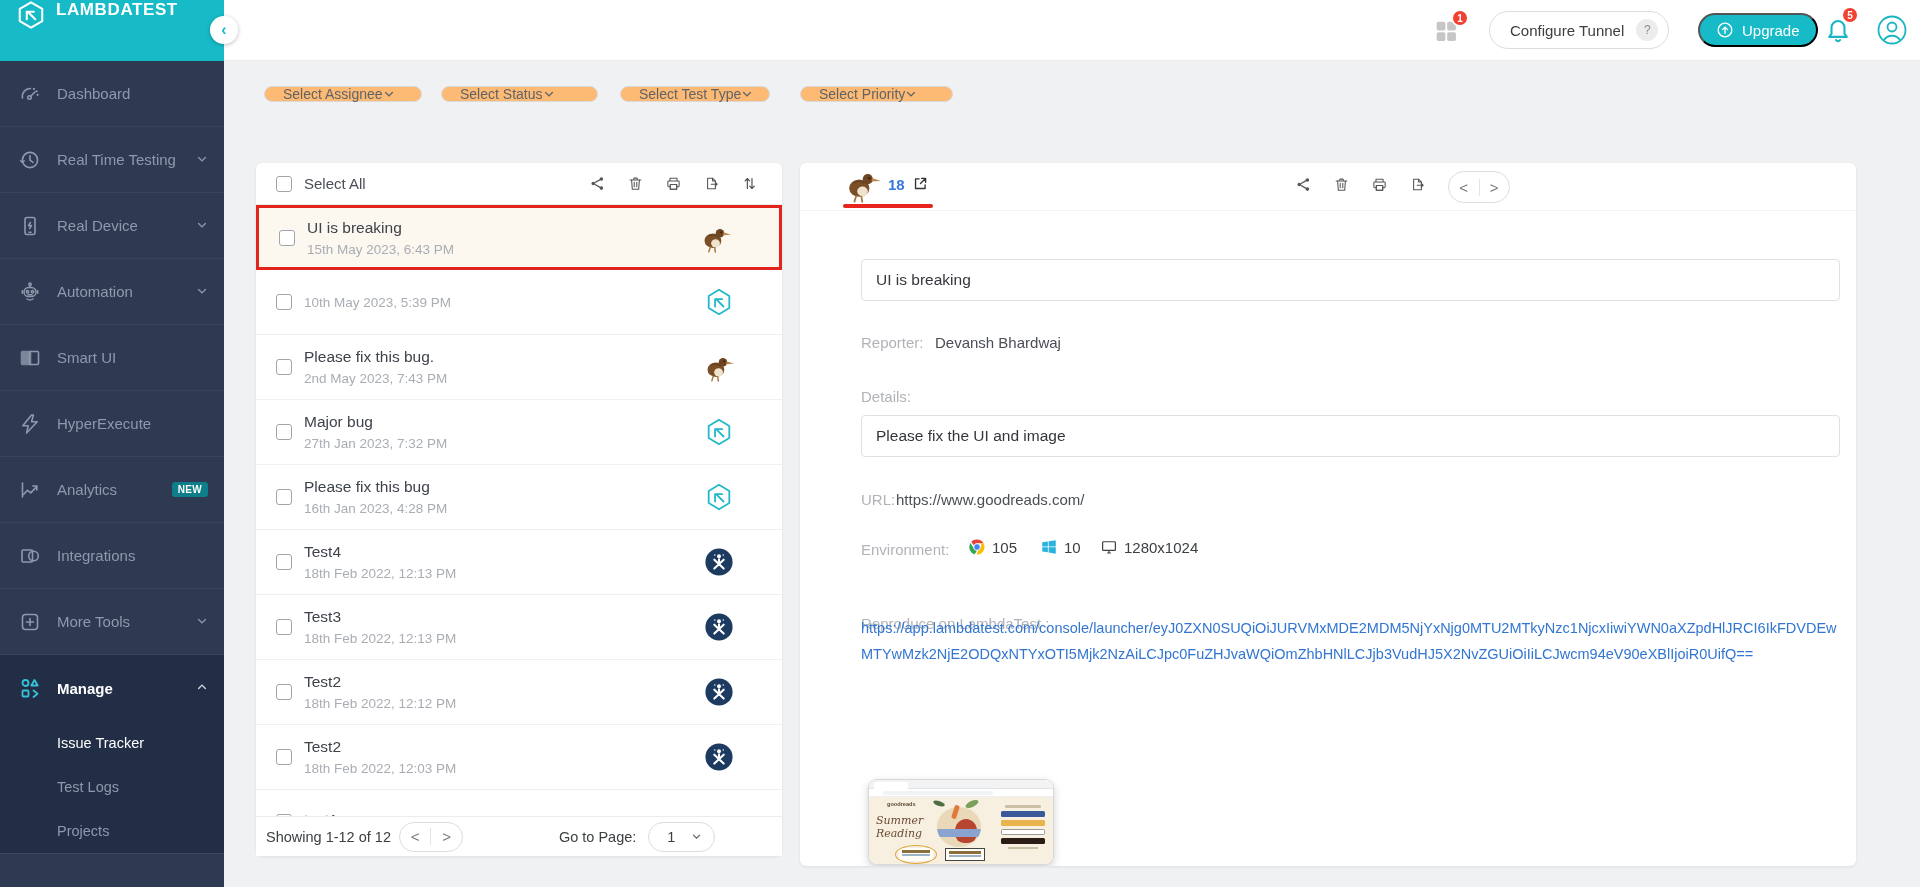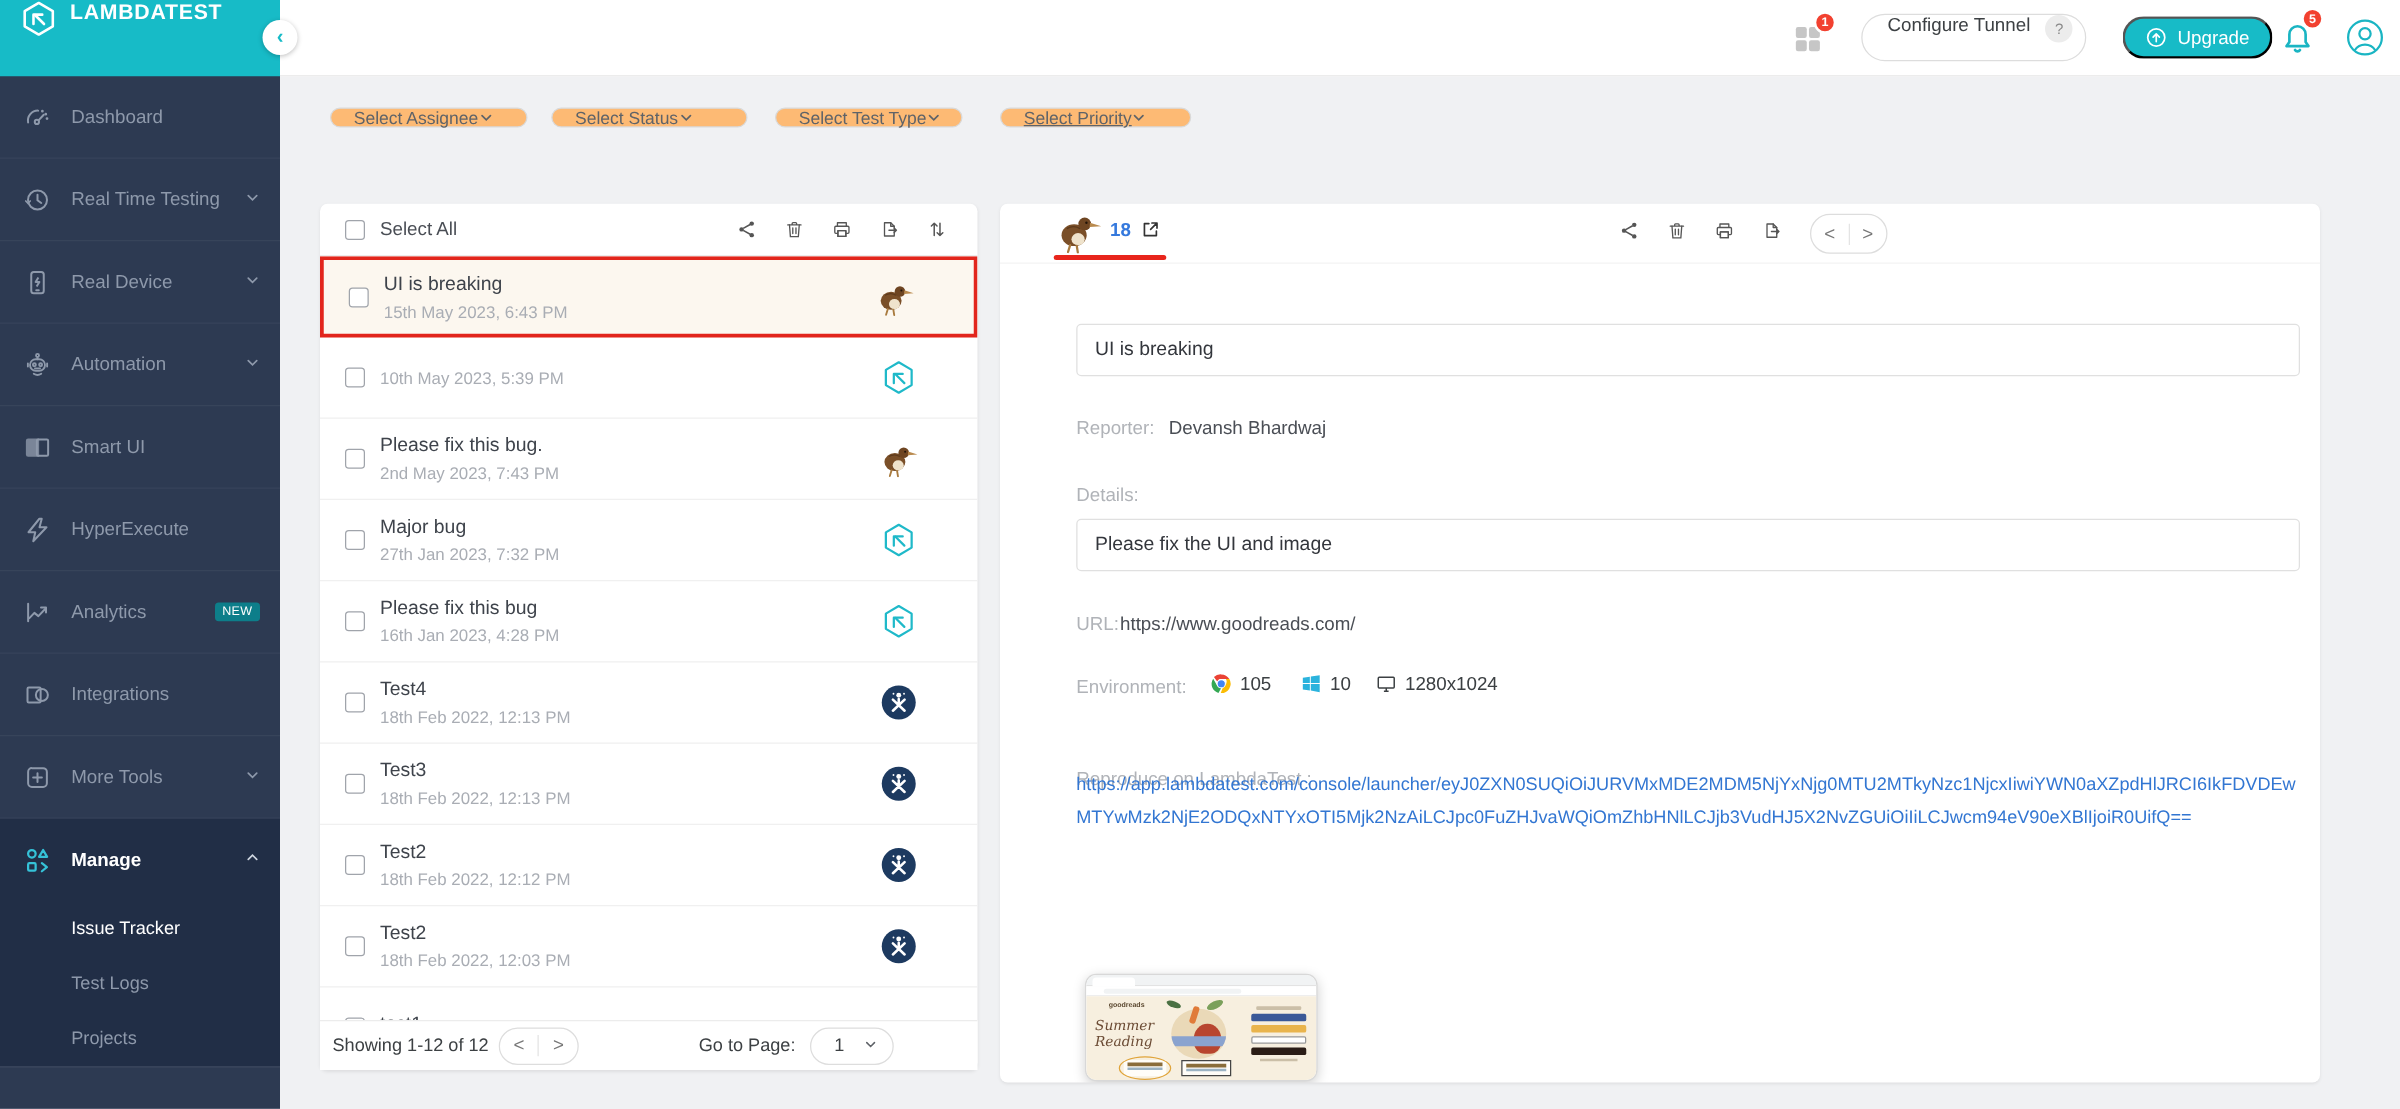--- a/index.html
+++ b/index.html
@@ -11,36 +11,36 @@
   #logo { position:absolute; left:0; top:0; width:224px; height:61px; background:#17bbc7; display:flex; align-items:flex-start; padding-left:16px; }
   #logo .lg-ic { width:30px; height:30px; margin-right:10px; }
   #logo .lg-tx { color:#fff; font-size:17px; font-weight:bold; letter-spacing:.6px; }
   #collapse-btn { position:absolute; left:210px; top:16px; width:28px; height:28px; border-radius:50%; background:#fff; box-shadow:0 1px 4px rgba(0,0,0,.25); z-index:9; display:flex; align-items:center; justify-content:center; color:#17bbc7; font-size:16px; font-weight:bold; cursor:pointer; }
   #side-items { position:absolute; top:61px; left:0; width:224px; }
   .side-item { height:66px; display:flex; align-items:center; padding:0 16px 0 18px; color:#8e99ab; border-bottom:1px solid rgba(255,255,255,.05); cursor:pointer; }
   .side-item .ic { width:24px; height:24px; margin-right:15px; color:#8e99ab; flex:none; }
   .side-item .ic svg { width:24px; height:24px; }
   .side-item .lbl { font-size:15px; flex:1; white-space:nowrap; }
   .side-item .chev svg { width:12px; height:12px; }
-  .badge-new { background:#0d7e8a; color:#fff; font-size:10px; font-weight:normal; padding:2px 6px; border-radius:3px; letter-spacing:.3px; }
+  .badge-new { background:#0d7e8a; color:#fff; font-size:10px; font-weight:bold; padding:2px 6px; border-radius:3px; letter-spacing:.3px; }
   #manage-group { position:absolute; top:655px; left:0; width:224px; height:198px; background:#212e46; }
   #manage-head { height:66px; display:flex; align-items:center; padding:0 16px 0 18px; cursor:pointer; }
   #manage-head .ic { width:24px; height:24px; margin-right:15px; }
   #manage-head .lbl { font-size:15px; color:#fff; font-weight:600; flex:1; }
   #manage-head .chev { color:#cfd6e0; } #manage-head .chev svg{ width:12px; height:12px; }
   .sub-item { height:44px; line-height:44px; padding-left:57px; font-size:14.5px; color:#8e99ab; cursor:pointer; }
   .sub-item.active { color:#fff; font-weight:400; }
   #side-strip { position:absolute; bottom:0; left:0; width:224px; height:34px; background:#2d3a52; border-top:1px solid rgba(255,255,255,.08); }
 
   
   #topbar { position:absolute; left:224px; top:0; width:1696px; height:61px; background:#fff; border-bottom:1px solid #ececec; }
   #apps-btn { position:absolute; left:1208px; top:17px; width:28px; height:28px; color:#c6c6c6; cursor:pointer; }
   .red-badge { position:absolute; background:#f24130; color:#fff; border:2px solid #fff; border-radius:50%; width:18px; height:18px; font-size:10px; font-weight:bold; display:flex; align-items:center; justify-content:center; }
   #apps-badge { left:1227px; top:9px; }
-  #tunnel-btn { position:absolute; left:1265px; top:11px; height:38px; border:1px solid #ddd; border-radius:19px; background:#fff; display:flex; align-items:flex-start; padding:0 10px 0 20px; font-size:15px; color:#3c4043; cursor:pointer; }
+  #tunnel-btn { position:absolute; left:1265px; top:11px; height:38px; border:1px solid #ddd; border-radius:19px; background:#fff; display:flex; align-items:center; padding:0 10px 0 20px; font-size:15px; color:#3c4043; cursor:pointer; }
   #tunnel-help { width:22px; height:22px; border-radius:50%; background:#ececec; color:#8a8a8a; font-size:12px; display:flex; align-items:center; justify-content:center; margin-left:12px; }
   #upgrade-btn { position:absolute; left:1474px; top:13px; height:34px; border-radius:17px; background:#17bbc7; color:#fff; display:flex; align-items:center; padding:0 16px; font-size:15px; cursor:pointer; }
   #upgrade-btn .ic { width:18px; height:18px; margin-right:8px; } #upgrade-btn .ic svg{width:18px;height:18px;}
   #bell-btn { position:absolute; left:1599px; top:15px; width:30px; height:30px; color:#1ab5c3; cursor:pointer; }
   #bell-badge { left:1617px; top:6px; }
   #avatar-btn { position:absolute; left:1652px; top:14px; width:32px; height:32px; color:#1ab5c3; cursor:pointer; }
 
   
   .filter-pill { position:absolute; top:86px; height:16px; background:#fdba74; border:1px solid #d9d9d9; border-radius:17px; display:flex; align-items:center; justify-content:flex-start; padding:0 14px 0 18px; font-size:14px; color:#5f6368; cursor:pointer; }
   .filter-pill .chev { color:#5f6368; display:flex; } .filter-pill .chev svg { width:12px; height:12px; }
@@ -313,21 +313,21 @@
       </span>
     </div>
     <div class="filter-pill" style="left: 620px; width: 150px;">
       <span>Select Test Type</span>
       <span class="chev">
         <svg viewBox="0 0 16 16" fill="none" stroke="currentColor" stroke-width="1.8" stroke-linecap="round">
           <path d="M3.5 6 L8 10.5 L12.5 6"></path>
         </svg>
       </span>
     </div>
-    <div class="filter-pill" style="left: 800px; width: 153px; text-decoration: underline;">
+    <div class="filter-pill" style="left: 800px; width: 153px;">
       <span>Select Priority</span>
       <span class="chev">
         <svg viewBox="0 0 16 16" fill="none" stroke="currentColor" stroke-width="1.8" stroke-linecap="round">
           <path d="M3.5 6 L8 10.5 L12.5 6"></path>
         </svg>
       </span>
     </div>
   </div>
 
 <section class="card" id="list-card">

